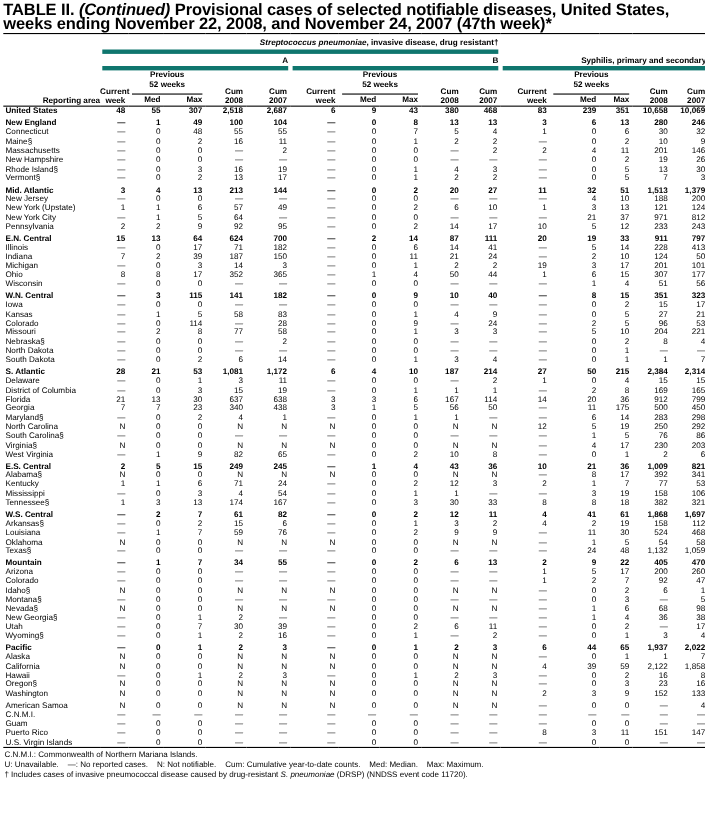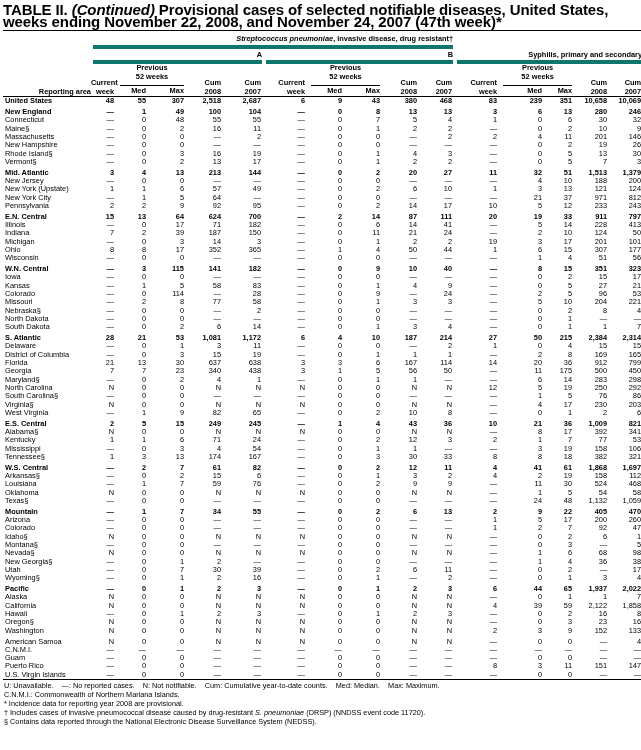--- a/index.html
+++ b/index.html
@@ -1350,20 +1350,18 @@
           <td>—</td>
           <td>0</td>
           <td>0</td>
           <td>—</td>
           <td>—</td>
         </tr>
       </tbody>
   </table>
 
   <div class="footnotes">
+      <div class="fn-line"><span>C.N.M.I.: Commonwealth of Northern Mariana Islands.</span></div>
       <div class="fn-line"><span>U: Unavailable.    —: No reported cases.    N: Not notifiable.    Cum: Cumulative year-to-date counts.    Med: Median.    Max: Maximum.</span></div>
-      <div class="fn-line"><span>C.N.M.I.: Commonwealth of Northern Mariana Islands.</span></div>
-      <div class="fn-line"><span>* Incidence data for reporting year 2008 are provisional.</span></div>
       <div class="fn-line"><span>† Includes cases of invasive pneumococcal disease caused by drug-resistant </span><span class="ital">S. pneumoniae</span><span> (DRSP) (NNDSS event code 11720).</span></div>
-      <div class="fn-line"><span>§ Contains data reported through the National Electronic Disease Surveillance System (NEDSS).</span></div>
     </div>
 
 </div>
 
 </body></html>

